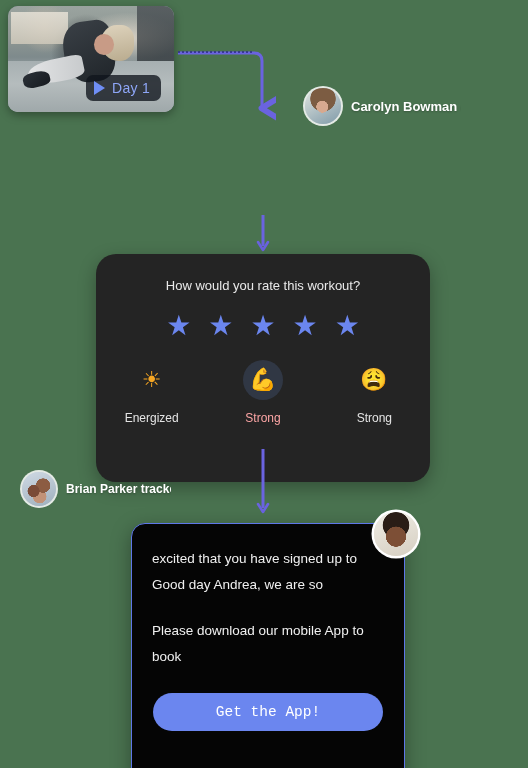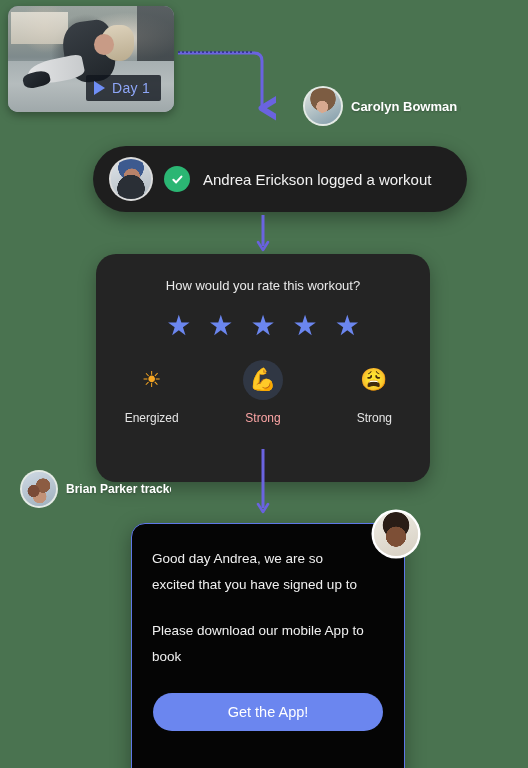--- a/index.html
+++ b/index.html
@@ -93,21 +93,21 @@
   .day-badge {
     position: absolute;
     left: 86px;
     top: 75px;
     height: 26px;
     padding: 0 11px 0 8px;
     display: flex;
     align-items: center;
     gap: 7px;
     background: rgba(16,20,28,0.78);
-    border-radius: 2px;
+    border-radius: 7px;
   }
   .play-tri {
     width: 0; height: 0;
     border-left: 11px solid #6f8ef5;
     border-top: 7px solid transparent;
     border-bottom: 7px solid transparent;
   }
   .day-text {
     color: #8ea6f7;
     font-size: 14px;
@@ -268,21 +268,21 @@
     position: absolute;
     left: 21px;
     right: 21px;
     top: 169px;
     height: 38px;
     background: #6b86ef;
     border: none;
     border-radius: 19px;
     color: #ffffff;
     font-size: 14.5px;
-    font-family: Liberation Sans, sans-serif;
+    font-family: Liberation Mono, monospace;
     cursor: pointer;
   }
   .msg-avatar {
     position: absolute;
     left: 374px;
     top: 512px;
     width: 44px; height: 44px;
     border-radius: 50%;
     background: #e6e2d8;
     box-shadow: 0 0 0 2.5px #ffffff;
@@ -321,31 +321,20 @@
     <path d="M2 6 H76" fill="none" stroke="#2b2f7a" stroke-width="1.6" stroke-dasharray="2 2"></path>
   </svg>
 
   <div class="name-chip chip-carolyn">
     <div class="avatar">
         <span class="face-c"></span>
       </div>
     <div class="name-text">Carolyn Bowman co</div>
   </div>
 
-  <div class="notif-card">
-    <div class="avatar">
-        <span class="face-a"></span>
-      </div>
-    <div class="check-badge">
-      <svg width="15" height="15" viewBox="0 0 15 15">
-        <path d="M3.4 7.8 L6.1 10.4 L11.4 4.6" fill="none" stroke="#ffffff" stroke-width="2.1" stroke-linecap="round" stroke-linejoin="round"></path>
-      </svg>
-    </div>
-    <div class="notif-text">Andrea Erickson logged a workout</div>
-  </div>
 
   <svg class="conn" style="left:250px; top:214px;" width="28" height="44">
     <path d="M13 1 V32" fill="none" stroke="#6a63e0" stroke-width="3"></path>
     <path d="M8 28 L13 36 L18 28" fill="none" stroke="#6a63e0" stroke-width="2.6" stroke-linecap="round" stroke-linejoin="round"></path>
   </svg>
 
   <div class="rating-card">
     <div class="rating-q">How would you rate this workout?</div>
     <div class="stars">
       <span class="star">★</span>
@@ -377,22 +366,22 @@
     <div class="name-text">Brian Parker tracke</div>
   </div>
 
   <svg class="conn" style="left:250px; top:448px;" width="28" height="72">
     <path d="M13 1 V60" fill="none" stroke="#6a63e0" stroke-width="3"></path>
     <path d="M8 56 L13 64 L18 56" fill="none" stroke="#6a63e0" stroke-width="2.6" stroke-linecap="round" stroke-linejoin="round"></path>
   </svg>
 
   <div class="msg-card">
     <div class="msg-body">
+      <div>excited that you have signed up to</div>
       <div>Good day Andrea, we are so</div>
-      <div>excited that you have signed up to</div>
       <div class="msg-p2">Please download our mobile App to book</div>
     </div>
     <button class="cta">Get the App!</button>
   </div>
   <div class="msg-avatar">
       <span class="face-m"></span>
     </div>
 
 </div>
 

